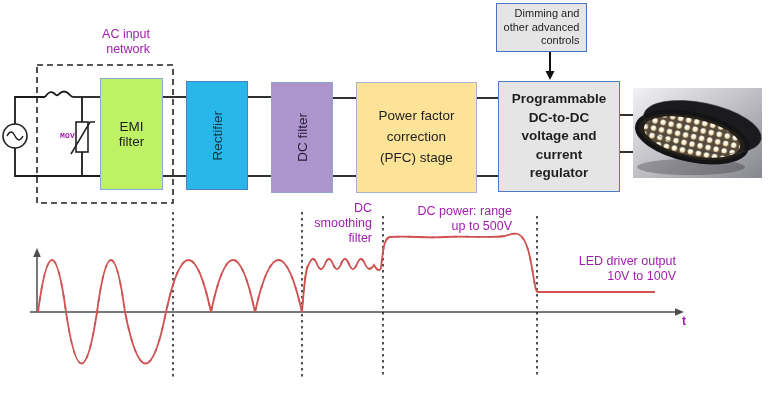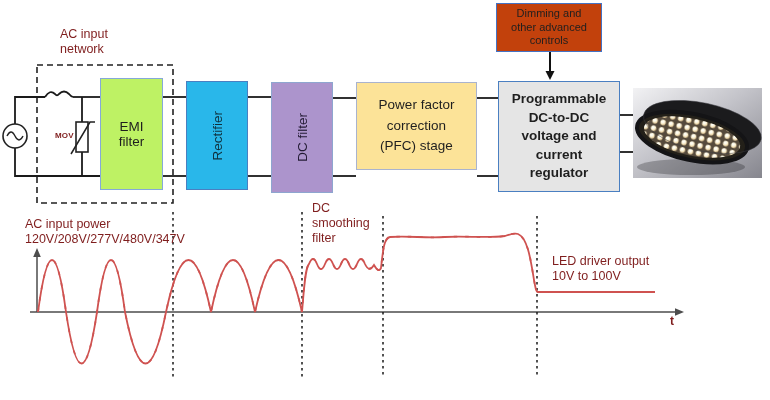--- a/index.html
+++ b/index.html
@@ -3,29 +3,29 @@
 <meta charset="utf-8">
 <style>
   html,body{margin:0;padding:0;background:#fff;}
   #stage{position:relative;width:770px;height:400px;background:#ffffff;
          font-family:"Liberation Sans", sans-serif;color:#1f1f1f;overflow:hidden;}
   #schem-svg{position:absolute;left:0;top:0;}
   .box{position:absolute;box-sizing:border-box;display:flex;align-items:center;justify-content:center;
        text-align:center;border:1.5px solid #4a7fc1;}
   .pre{white-space:pre-line;}
   .vtext{writing-mode:vertical-rl;transform:rotate(180deg);}
-  .lbl{position:absolute;text-align:left;color:#7f1d1d;line-height:1.18;}
+  .lbl{position:absolute;text-align:right;color:#a21caf;line-height:1.18;}
   .box-emi{left:100px;top:78px;width:63px;height:112px;background:#bef264;border-color:#85a9d9;font-size:13.5px;}
   .box-rect{left:186px;top:81px;width:62px;height:109px;background:#29b7ea;border-color:#4a7fc1;font-size:13.5px;color:#10303c;}
   .box-dcf{left:271px;top:82px;width:62px;height:111px;background:#ac94cc;border-color:#8ea6cf;font-size:13.5px;color:#221a33;}
-  .box-pfc{left:356px;top:82px;width:121px;height:88px;background:#fce398;border-color:#a9b3ce;font-size:13.5px;line-height:1.55;}
+  .box-pfc{left:356px;top:82px;width:121px;height:111px;background:#fce398;border-color:#a9b3ce;font-size:13.5px;line-height:1.55;}
   .box-reg{left:498px;top:81px;width:122px;height:111px;background:#e5e5e5;border-color:#4a7fc1;font-size:13.5px;line-height:1.38;font-weight:bold;}
-  .box-ctrl{left:496px;top:3px;width:106px;height:49px;background:#c2410c;border-color:#4472c4;font-size:11px;line-height:1.25;}
+  .box-ctrl{left:496px;top:3px;width:91px;height:49px;background:#e5e5e5;border-color:#4472c4;font-size:11px;line-height:1.25;text-align:right;}
   .lbl-acnet{left:60px;top:27px;width:90px;font-size:12.5px;}
-  .lbl-mov{left:55px;top:131px;width:20px;font-size:8px;font-weight:700;letter-spacing:0.2px;}
+  .lbl-mov{left:55px;top:131px;width:20px;font-size:8px;font-weight:700;letter-spacing:0.2px;font-family:Liberation Mono, monospace;}
   .wf{font-size:12.5px;}
   .wf1{left:25px;top:217px;width:162px;}
   .wf2{left:197px;top:215px;width:82px;}
   .wf3{left:312px;top:201px;width:60px;}
   .wf4{left:404px;top:204px;width:108px;}
   .wf5{left:552px;top:254px;width:124px;}
   .lbl-t{left:670px;top:314px;width:16px;font-weight:700;font-size:12px;}
 </style>
 </head>
 <body>
@@ -143,22 +143,22 @@
 (PFC) stage</div>
   <div class="box box-reg pre">Programmable
 DC-to-DC
 voltage and
 current
 regulator</div>
   <div class="box box-ctrl pre">Dimming and
 other advanced
 controls</div>
 
-  <div class="lbl wf wf1 pre">AC input power
-120V/208V/277V/480V/347V</div>
   <div class="lbl wf wf3 pre">DC
 smoothing
 filter</div>
+  <div class="lbl wf wf4 pre">DC power: range
+up to 500V</div>
   <div class="lbl wf wf5 pre">LED driver output
 10V to 100V</div>
   <div class="lbl lbl-t">t</div>
 
 </div>
 
 </body></html>

